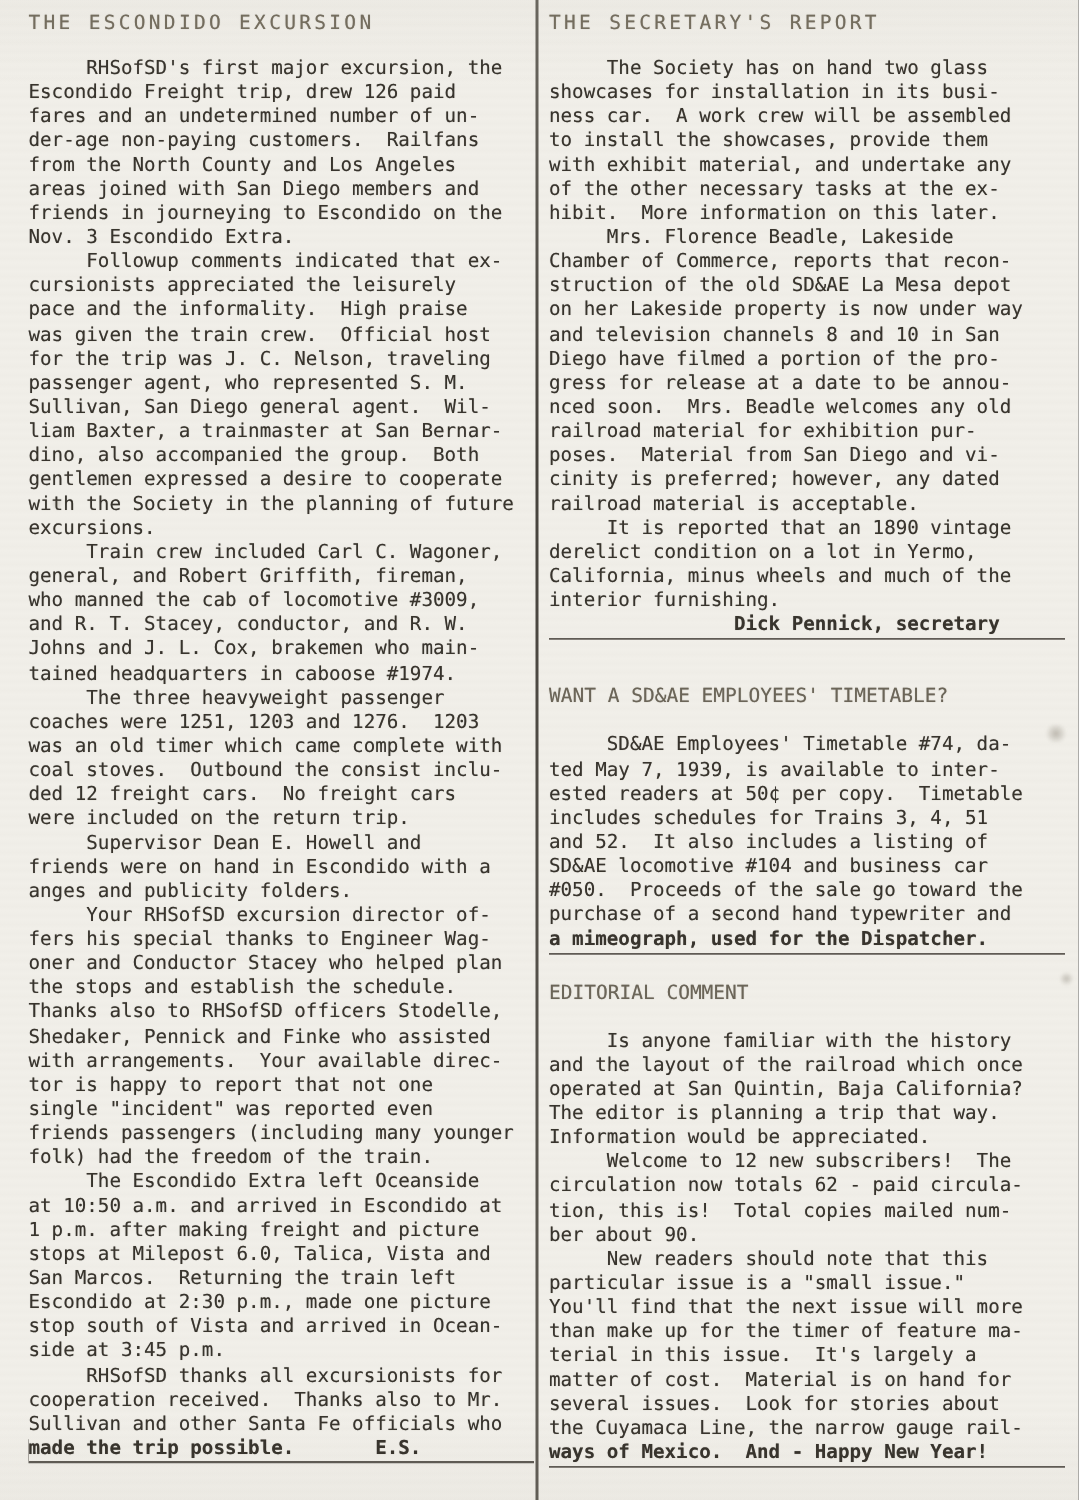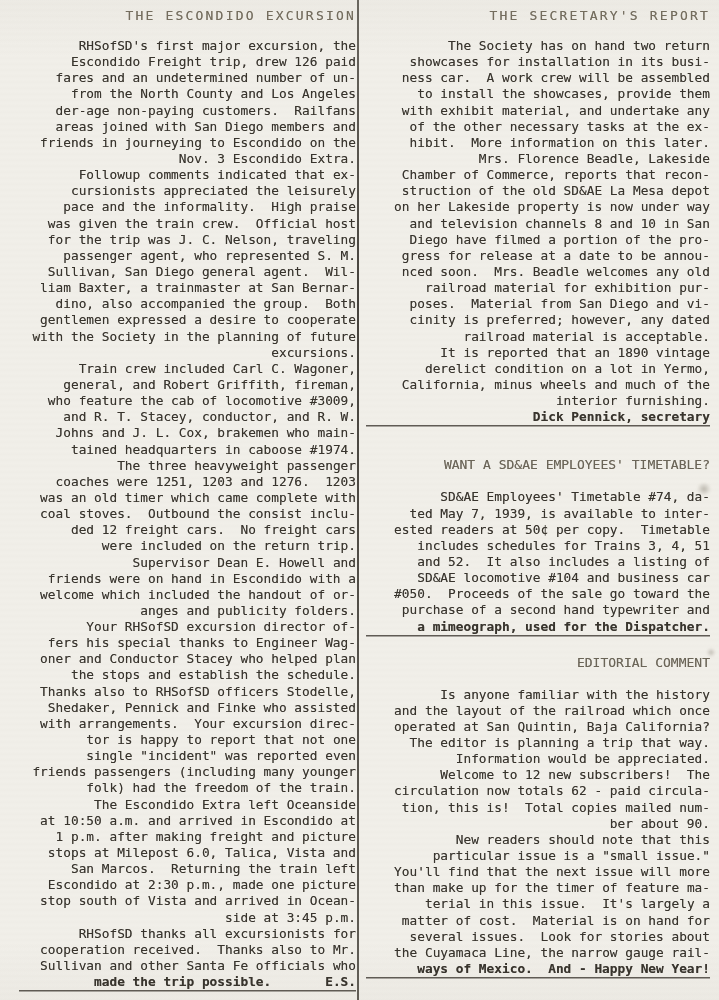--- a/index.html
+++ b/index.html
@@ -4,21 +4,20 @@
 <style>
   html, body { margin:0; padding:0; background:#777; }
   #page {
     position:relative; width:719px; height:1000px; overflow:hidden;
     background-color:#f1efe9;
     background-image:
       linear-gradient(rgba(120,112,98,0.035) 0%, rgba(0,0,0,0) 6%, rgba(0,0,0,0) 94%, rgba(120,112,98,0.04) 100%),
       repeating-linear-gradient(0deg, rgba(90,84,72,0.012) 0px, rgba(0,0,0,0) 3px, rgba(90,84,72,0.015) 6px);
     font-family:"DejaVu Sans Mono","Liberation Mono",monospace;
     color:#38342d;
-    text-align:right;
   }
   .col { position:absolute; top:8px; }
   #col-left  { left:19px;  width:337px; }
   #col-right { left:366px; width:344px; }
   .divider {
     position:absolute; left:357px; top:0; width:2px; height:1000px;
     background:linear-gradient(180deg, rgba(62,58,50,0.75), rgba(52,48,42,0.9) 30%, rgba(62,58,50,0.8));
   }
   .heading {
     white-space:pre; font-size:13px; line-height:16px; height:16px;
@@ -44,22 +43,22 @@
 
 <div id="page">
   <div class="divider"></div>
   <div class="col" id="col-left">
       <div class="heading wide">THE ESCONDIDO EXCURSION</div>
       <div style="height: 14px;"></div>
       <div class="para">
         <div class="line">     RHSofSD's first major excursion, the</div>
         <div class="line">Escondido Freight trip, drew 126 paid</div>
         <div class="line">fares and an undetermined number of un-</div>
+        <div class="line">der-age non-paying customers.  Railfans</div>
         <div class="line">from the North County and Los Angeles</div>
-        <div class="line">der-age non-paying customers.  Railfans</div>
         <div class="line">areas joined with San Diego members and</div>
         <div class="line">friends in journeying to Escondido on the</div>
         <div class="line">Nov. 3 Escondido Extra.</div>
       </div>
       <div class="para">
         <div class="line">     Followup comments indicated that ex-</div>
         <div class="line">cursionists appreciated the leisurely</div>
         <div class="line">pace and the informality.  High praise</div>
         <div class="line">was given the train crew.  Official host</div>
         <div class="line">for the trip was J. C. Nelson, traveling</div>
@@ -67,47 +66,46 @@
         <div class="line">Sullivan, San Diego general agent.  Wil-</div>
         <div class="line">liam Baxter, a trainmaster at San Bernar-</div>
         <div class="line">dino, also accompanied the group.  Both</div>
         <div class="line">gentlemen expressed a desire to cooperate</div>
         <div class="line">with the Society in the planning of future</div>
         <div class="line">excursions.</div>
       </div>
       <div class="para">
         <div class="line">     Train crew included Carl C. Wagoner,</div>
         <div class="line">general, and Robert Griffith, fireman,</div>
-        <div class="line">who feature the cab of locomotive #3009,</div>
+        <div class="line">who manned the cab of locomotive #3009,</div>
         <div class="line">and R. T. Stacey, conductor, and R. W.</div>
         <div class="line">Johns and J. L. Cox, brakemen who main-</div>
         <div class="line">tained headquarters in caboose #1974.</div>
       </div>
       <div class="para">
         <div class="line">     The three heavyweight passenger</div>
         <div class="line">coaches were 1251, 1203 and 1276.  1203</div>
         <div class="line">was an old timer which came complete with</div>
         <div class="line">coal stoves.  Outbound the consist inclu-</div>
         <div class="line">ded 12 freight cars.  No freight cars</div>
         <div class="line">were included on the return trip.</div>
       </div>
       <div class="para">
         <div class="line">     Supervisor Dean E. Howell and</div>
         <div class="line">friends were on hand in Escondido with a</div>
-        <div class="line">welcome which included the handout of or-</div>
         <div class="line">anges and publicity folders.</div>
       </div>
       <div class="para">
         <div class="line">     Your RHSofSD excursion director of-</div>
         <div class="line">fers his special thanks to Engineer Wag-</div>
         <div class="line">oner and Conductor Stacey who helped plan</div>
         <div class="line">the stops and establish the schedule.</div>
         <div class="line">Thanks also to RHSofSD officers Stodelle,</div>
         <div class="line">Shedaker, Pennick and Finke who assisted</div>
-        <div class="line">with arrangements.  Your excursion direc-</div>
+        <div class="line">with arrangements.  Your available direc-</div>
         <div class="line">tor is happy to report that not one</div>
         <div class="line">single "incident" was reported even</div>
         <div class="line">friends passengers (including many younger</div>
         <div class="line">folk) had the freedom of the train.</div>
       </div>
       <div class="para">
         <div class="line">     The Escondido Extra left Oceanside</div>
         <div class="line">at 10:50 a.m. and arrived in Escondido at</div>
         <div class="line">1 p.m. after making freight and picture</div>
         <div class="line">stops at Milepost 6.0, Talica, Vista and</div>
@@ -120,21 +118,21 @@
         <div class="line">     RHSofSD thanks all excursionists for</div>
         <div class="line">cooperation received.  Thanks also to Mr.</div>
         <div class="line">Sullivan and other Santa Fe officials who</div>
         <div class="line ruled">made the trip possible.       E.S.</div>
       </div>
     </div>
   <div class="col" id="col-right">
       <div class="heading wide">THE SECRETARY'S REPORT</div>
       <div style="height: 14px;"></div>
       <div class="para">
-        <div class="line">     The Society has on hand two return</div>
+        <div class="line">     The Society has on hand two glass</div>
         <div class="line">showcases for installation in its busi-</div>
         <div class="line">ness car.  A work crew will be assembled</div>
         <div class="line">to install the showcases, provide them</div>
         <div class="line">with exhibit material, and undertake any</div>
         <div class="line">of the other necessary tasks at the ex-</div>
         <div class="line">hibit.  More information on this later.</div>
       </div>
       <div class="para">
         <div class="line">     Mrs. Florence Beadle, Lakeside</div>
         <div class="line">Chamber of Commerce, reports that recon-</div>

